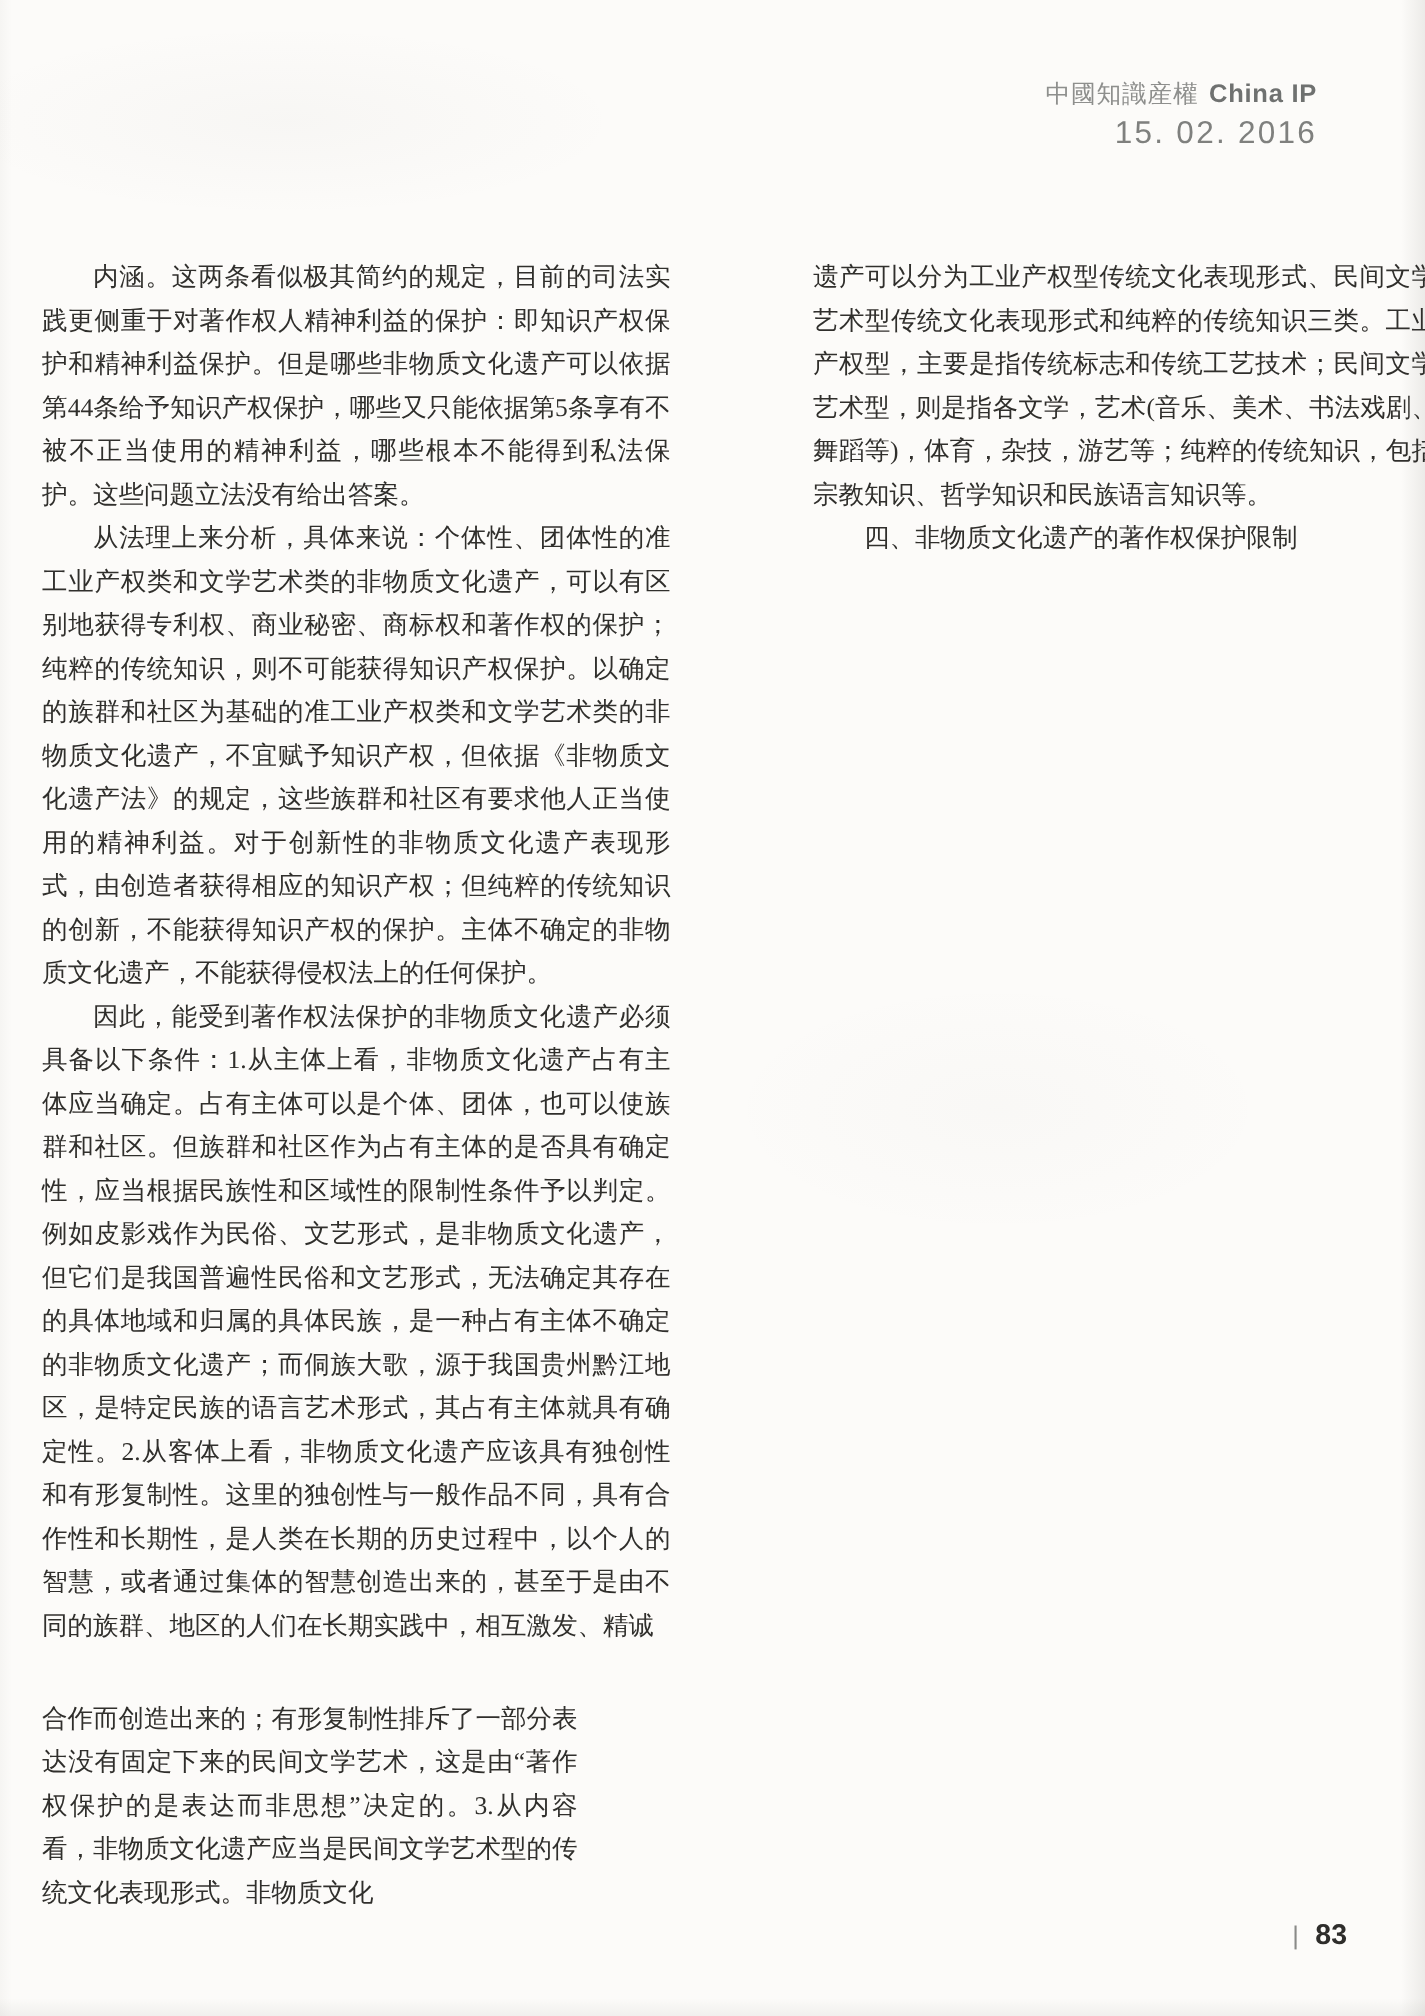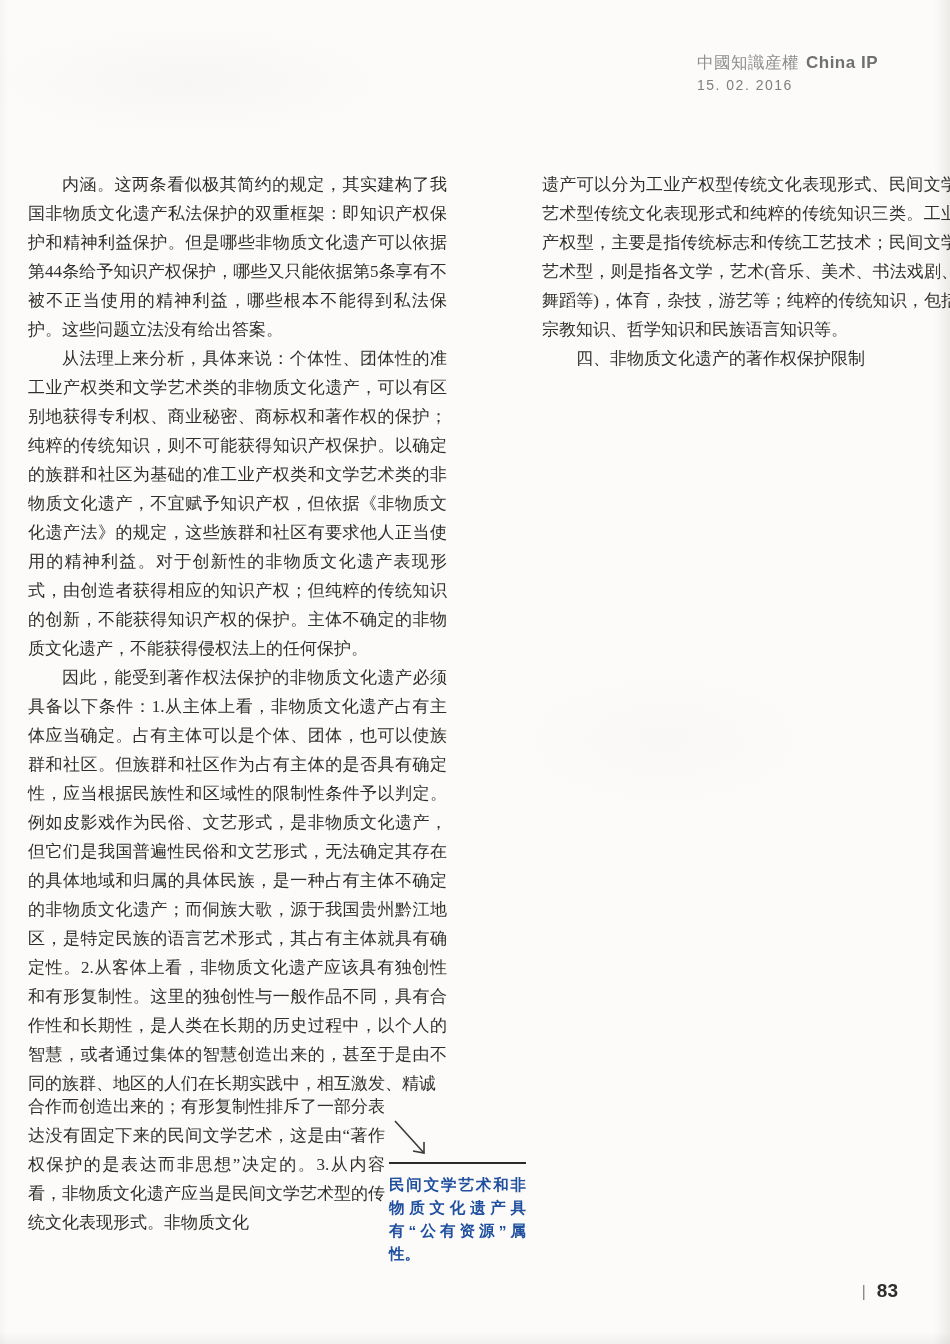--- a/index.html
+++ b/index.html
@@ -9,35 +9,35 @@
     background:
       radial-gradient(ellipse 320px 90px at 20% 6%, rgba(120,118,110,0.035), transparent 70%),
       radial-gradient(ellipse 260px 120px at 70% 55%, rgba(120,118,110,0.025), transparent 70%),
       linear-gradient(to left, rgba(95,92,84,0.10), rgba(0,0,0,0) 16px),
       linear-gradient(to top, rgba(95,92,84,0.07), rgba(0,0,0,0) 12px),
       linear-gradient(to right, rgba(95,92,84,0.04), rgba(0,0,0,0) 8px),
       #fcfbf9;
     overflow:hidden;
   }
   
-  .header { position:absolute; top:52px; right:72px; text-align:left; }
+  .header { position:absolute; top:52px; right:72px; text-align:right; }
   .mag-line { font-size:16.5px; color:#8e8f8d; letter-spacing:0.5px; white-space:nowrap; }
   .mag-en { font-family:"Liberation Sans", sans-serif; font-weight:bold; color:#6f7170; margin-left:7px; font-size:17px; }
-  .date-line { font-family:"Liberation Sans", sans-serif; font-size:14px; color:#7f807e; letter-spacing:1.5px; margin-top:3px; }
+  .date-line { font-family:"Liberation Sans", sans-serif; font-size:21px; color:#7f807e; letter-spacing:1.5px; margin-top:3px; }
   
   .col {
     position:absolute; top:170px; font-size:17px; line-height:29px;
     text-align:justify; text-justify:inter-ideograph; color:#302f2c;
   }
   .col p { margin:0; text-indent:2em; }
   .col p.no-indent { text-indent:0; }
   .left-col  { left:28px;  width:419px; }
   .right-col { left:542px; width:416px; }
   .narrow-block {
-    position:absolute; left:28px; top:1092px; width:357px;
+    position:absolute; left:28px; top:1131px; width:357px;
     font-size:17px; line-height:29px; text-align:justify; text-justify:inter-ideograph;
     color:#302f2c;
   }
   
   .pull-quote { position:absolute; left:389px; top:1118px; width:137px; }
   .pq-arrow { display:block; margin:0 0 2px 2px; }
   .pq-rule { border:0; border-top:2px solid #2b2a28; margin:2px 0 9px 0; }
   .pq-text {
     font-family:"Liberation Sans", sans-serif; font-weight:bold;
     font-size:15.5px; line-height:23px; color:#1f4f9f;
@@ -65,35 +65,27 @@
 <div class="page">
 
   <div class="header">
     <div class="mag-line">
       <span>中國知識産權</span><span class="mag-en">China IP</span>
     </div>
     <div class="date-line">15. 02. 2016</div>
   </div>
 
   <div class="col left-col">
-    <p>内涵。这两条看似极其简约的规定，其实建构了我国非物质文化遗产私法保护的双重框架：即知识产权保护和精神利益保护。但是哪些非物质文化遗产可以依据第44条给予知识产权保护，哪些又只能依据第5条享有不被不正当使用的精神利益，哪些根本不能得到私法保护。这些问题立法没有给出答案。</p>
+    <p>内涵。这两条看似极其简约的规定，目前的司法实践更侧重于对著作权人精神利益的保护：即知识产权保护和精神利益保护。但是哪些非物质文化遗产可以依据第44条给予知识产权保护，哪些又只能依据第5条享有不被不正当使用的精神利益，哪些根本不能得到私法保护。这些问题立法没有给出答案。</p>
     <p>从法理上来分析，具体来说：个体性、团体性的准工业产权类和文学艺术类的非物质文化遗产，可以有区别地获得专利权、商业秘密、商标权和著作权的保护；纯粹的传统知识，则不可能获得知识产权保护。以确定的族群和社区为基础的准工业产权类和文学艺术类的非物质文化遗产，不宜赋予知识产权，但依据《非物质文化遗产法》的规定，这些族群和社区有要求他人正当使用的精神利益。对于创新性的非物质文化遗产表现形式，由创造者获得相应的知识产权；但纯粹的传统知识的创新，不能获得知识产权的保护。主体不确定的非物质文化遗产，不能获得侵权法上的任何保护。</p>
     <p>因此，能受到著作权法保护的非物质文化遗产必须具备以下条件：1.从主体上看，非物质文化遗产占有主体应当确定。占有主体可以是个体、团体，也可以使族群和社区。但族群和社区作为占有主体的是否具有确定性，应当根据民族性和区域性的限制性条件予以判定。例如皮影戏作为民俗、文艺形式，是非物质文化遗产，但它们是我国普遍性民俗和文艺形式，无法确定其存在的具体地域和归属的具体民族，是一种占有主体不确定的非物质文化遗产；而侗族大歌，源于我国贵州黔江地区，是特定民族的语言艺术形式，其占有主体就具有确定性。2.从客体上看，非物质文化遗产应该具有独创性和有形复制性。这里的独创性与一般作品不同，具有合作性和长期性，是人类在长期的历史过程中，以个人的智慧，或者通过集体的智慧创造出来的，甚至于是由不同的族群、地区的人们在长期实践中，相互激发、精诚</p>
   </div>
 
   <div class="narrow-block">合作而创造出来的；有形复制性排斥了一部分表达没有固定下来的民间文学艺术，这是由“著作权保护的是表达而非思想”决定的。3.从内容看，非物质文化遗产应当是民间文学艺术型的传统文化表现形式。非物质文化</div>
 
-  <div class="pull-quote">
-    <svg class="pq-arrow" width="44" height="42" viewBox="0 0 44 42">
-      <line x1="4" y1="3" x2="33" y2="35" stroke="#3a3936" stroke-width="1.6"></line>
-      <polyline points="33,24 33,35 22,33" fill="none" stroke="#3a3936" stroke-width="1.6"></polyline>
-    </svg>
-    <hr class="pq-rule">
-    <div class="pq-text">民间文学艺术和非物质文化遗产具有“公有资源”属性。</div>
-  </div>
 
   <div class="col right-col">
     <p class="no-indent">遗产可以分为工业产权型传统文化表现形式、民间文学艺术型传统文化表现形式和纯粹的传统知识三类。工业产权型，主要是指传统标志和传统工艺技术；民间文学艺术型，则是指各文学，艺术(音乐、美术、书法戏剧、舞蹈等)，体育，杂技，游艺等；纯粹的传统知识，包括宗教知识、哲学知识和民族语言知识等。</p>
     <p>四、非物质文化遗产的著作权保护限制</p>
   </div>
 
   <div class="page-num">
     <span class="sep">|</span><span>83</span>
   </div>
 

